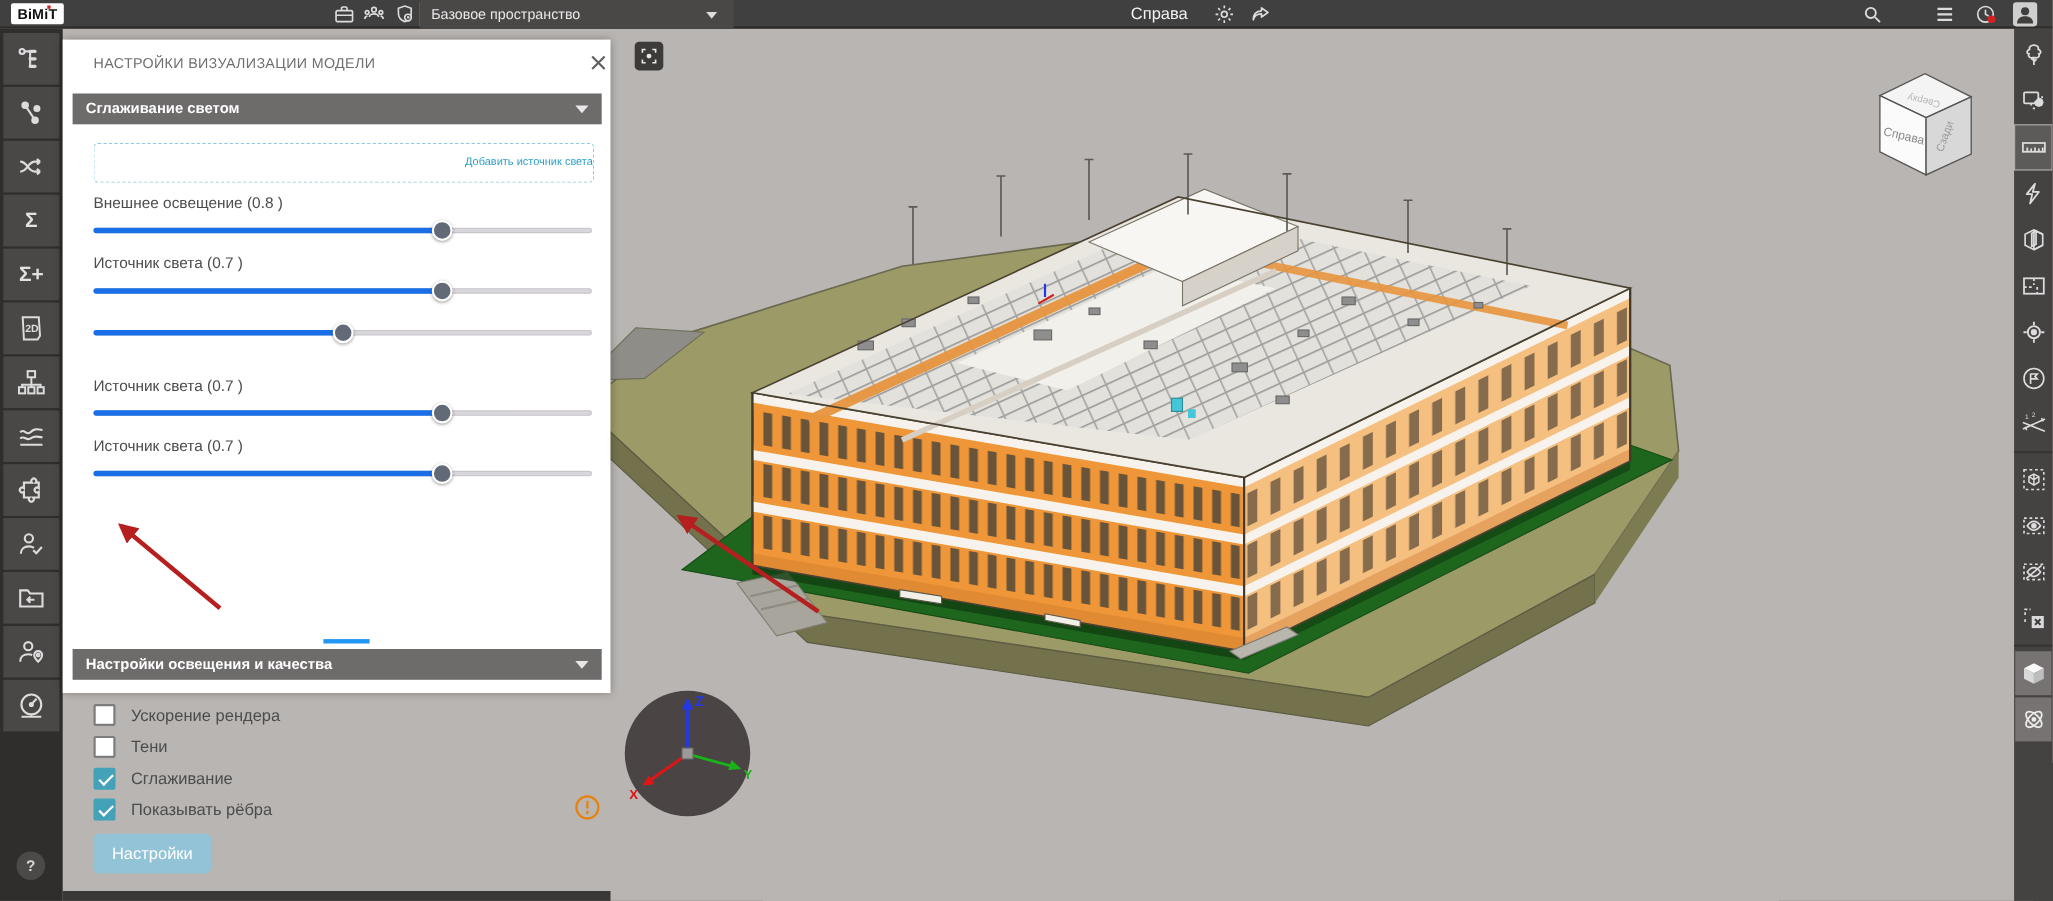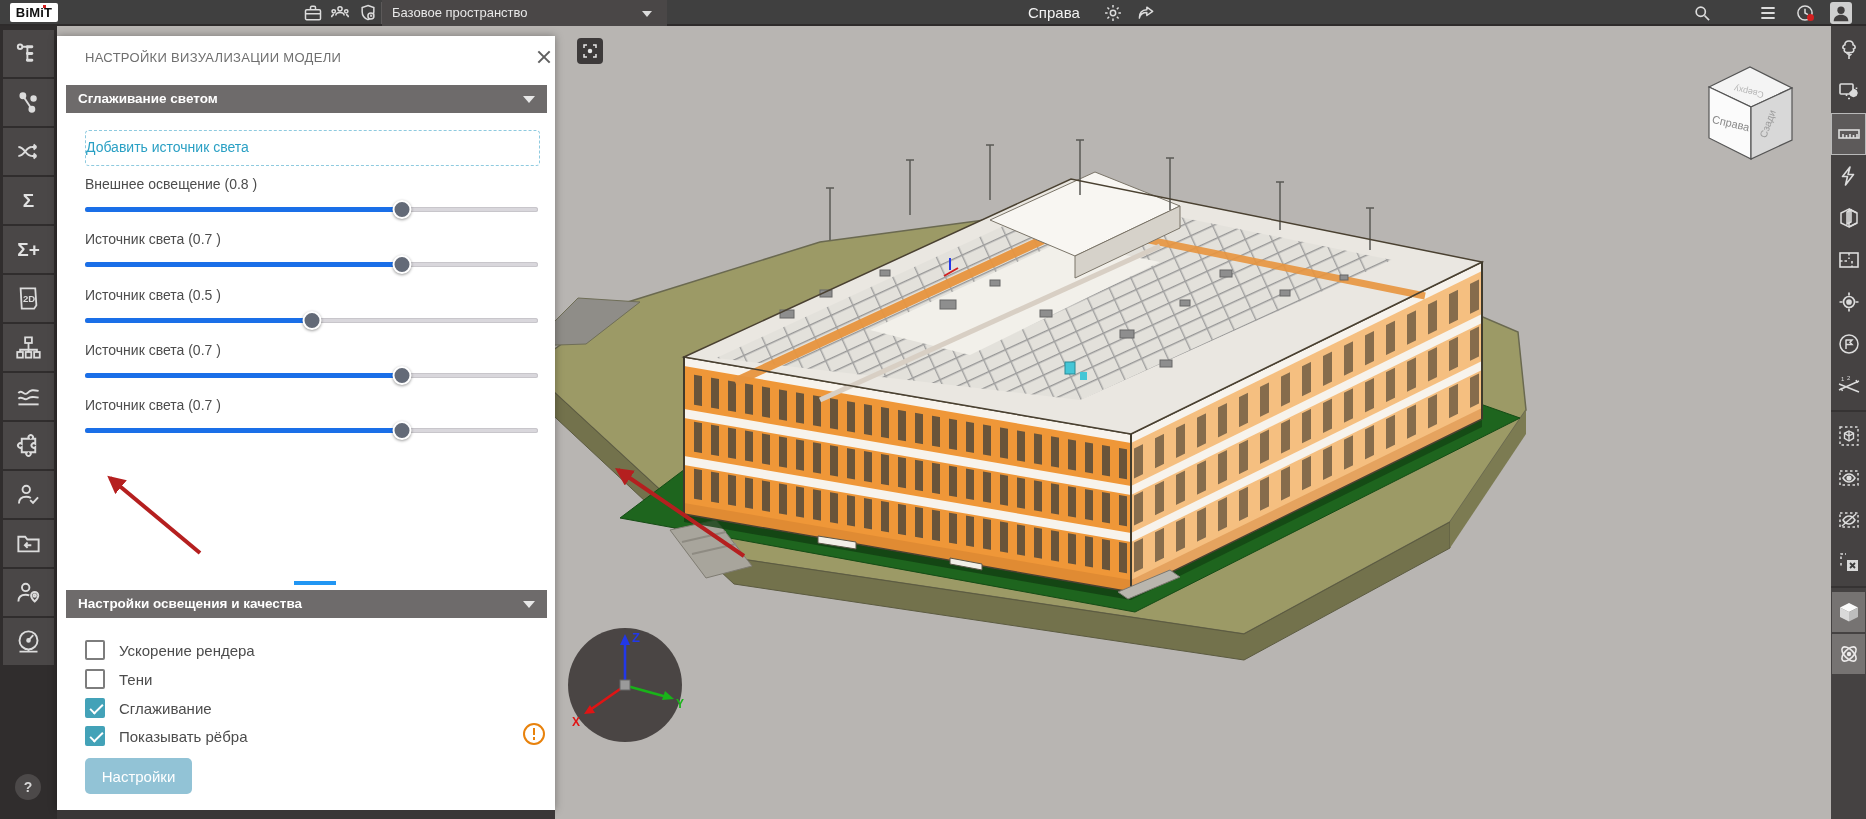--- a/index.html
+++ b/index.html
@@ -28,28 +28,28 @@
 
   
   #rsidebar{position:absolute;left:1831px;top:26px;width:35px;height:793px;background:#454242;z-index:30;}
   .rtile{position:absolute;left:1px;width:33px;height:40px;display:flex;align-items:center;justify-content:center;}
   .rtile svg{width:24px;height:24px;}
   .rtile.active{background:#767372;}
   .rtile.sel{background:#5d5a5a;outline:1px solid #b9b9b9;}
   .rsep{position:absolute;left:0;width:35px;height:2px;background:#363333;}
 
   
-  #panel{position:absolute;left:57px;top:36px;width:498px;height:774px;background:#fff;z-index:50;box-shadow:0 0 8px rgba(0,0,0,.35);}
+  #panel{position:absolute;left:57px;top:36px;width:498px;height:594px;background:#fff;z-index:50;box-shadow:0 0 8px rgba(0,0,0,.35);}
   #panel-title{position:absolute;left:28px;top:14px;font-size:13px;color:#6f6f6f;letter-spacing:.3px;}
   #panel-close{position:absolute;left:478px;top:12px;width:18px;height:18px;}
   #panel-close:before,#panel-close:after{content:"";position:absolute;left:8px;top:1px;width:2px;height:16px;background:#5f5f5f;}
   #panel-close:before{transform:rotate(45deg);} #panel-close:after{transform:rotate(-45deg);}
   .secbar{position:absolute;left:9px;width:481px;height:28px;background:#6e6b6b;color:#fff;font-size:13.5px;font-weight:bold;line-height:28px;padding-left:12px;}
   .secbar .caret{position:absolute;right:12px;top:11px;width:0;height:0;border-left:6px solid transparent;border-right:6px solid transparent;border-top:7px solid #e8e8e8;}
-  #add-light{position:absolute;left:28px;top:94px;width:455px;height:36px;border:1.6px dashed #8ecadf;border-radius:4px;color:#2aa0c4;font-size:14px;text-align:left;line-height:33px;}
+  #add-light{position:absolute;left:28px;top:94px;width:455px;height:36px;border:1.6px dashed #8ecadf;border-radius:4px;color:#2aa0c4;font-size:10px;text-align:right;line-height:33px;}
   .srow{position:absolute;left:28px;width:453px;}
   .slabel{font-size:14px;color:#4c4c4c;height:18px;}
   .strack{position:relative;height:22px;margin-top:4px;}
   .rail{position:absolute;left:0;right:0;top:9px;height:5px;background:#d9d7dc;border-radius:3px;box-shadow:inset 0 0 0 1px #c8c6cb;}
   .fill{position:absolute;left:0;top:9px;height:5px;background:#1a6fe8;border-radius:3px;}
   .thumb{position:absolute;top:2px;width:19px;height:19px;border-radius:50%;background:#636a77;border:2.5px solid #fff;box-shadow:0 1px 3px rgba(0,0,0,.4);transform:translateX(-50%);}
   #swatch{display:inline-block;width:17px;height:17px;border:1.5px solid #9a9a9a;vertical-align:-4px;margin-right:10px;}
   #srow6 .strack{width:408px;}
   #remove-x{position:absolute;left:420px;top:32px;width:16px;height:16px;}
   #remove-x:before,#remove-x:after{content:"";position:absolute;left:7px;top:0;width:2.2px;height:16px;background:#e23333;}
@@ -459,21 +459,20 @@
     </div>
     <div class="srow" style="top:195px">
       <div class="slabel">Источник света (0.7 )</div>
       <div class="strack">
           <div class="rail"></div>
           <div class="fill" style="width: 70%;"></div>
           <div class="thumb" style="left: 70%;"></div>
         </div>
     </div>
     <div class="srow" style="top:251px">
-      <div class="slabel">Источник света (0.5 )</div>
       <div class="strack">
           <div class="rail"></div>
           <div class="fill" style="width: 50%;"></div>
           <div class="thumb" style="left: 50%;"></div>
         </div>
     </div>
     <div class="srow" style="top:306px">
       <div class="slabel">Источник света (0.7 )</div>
       <div class="strack">
           <div class="rail"></div>

